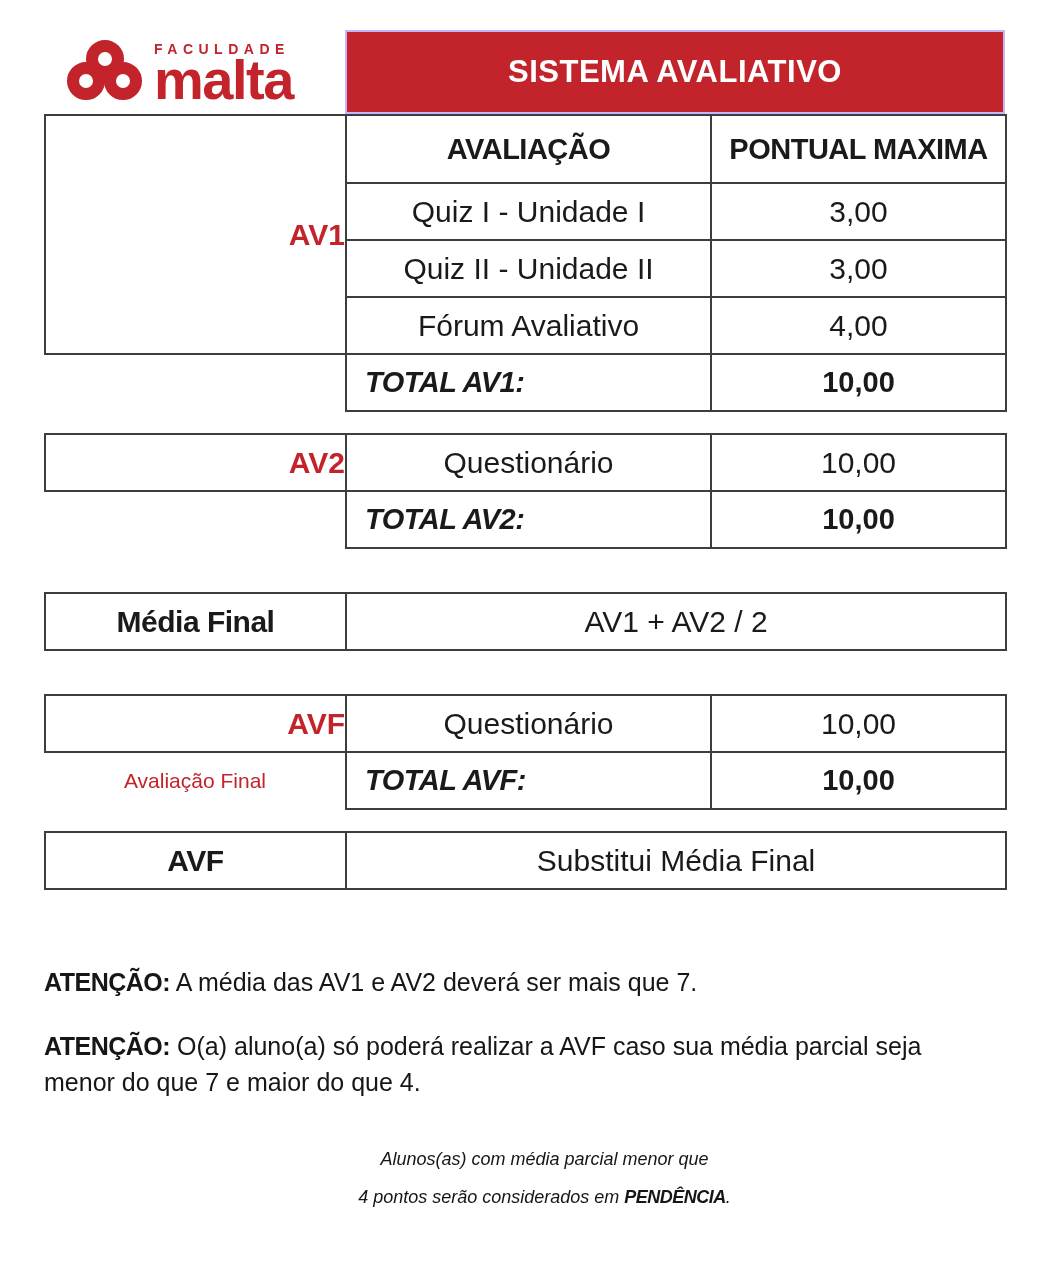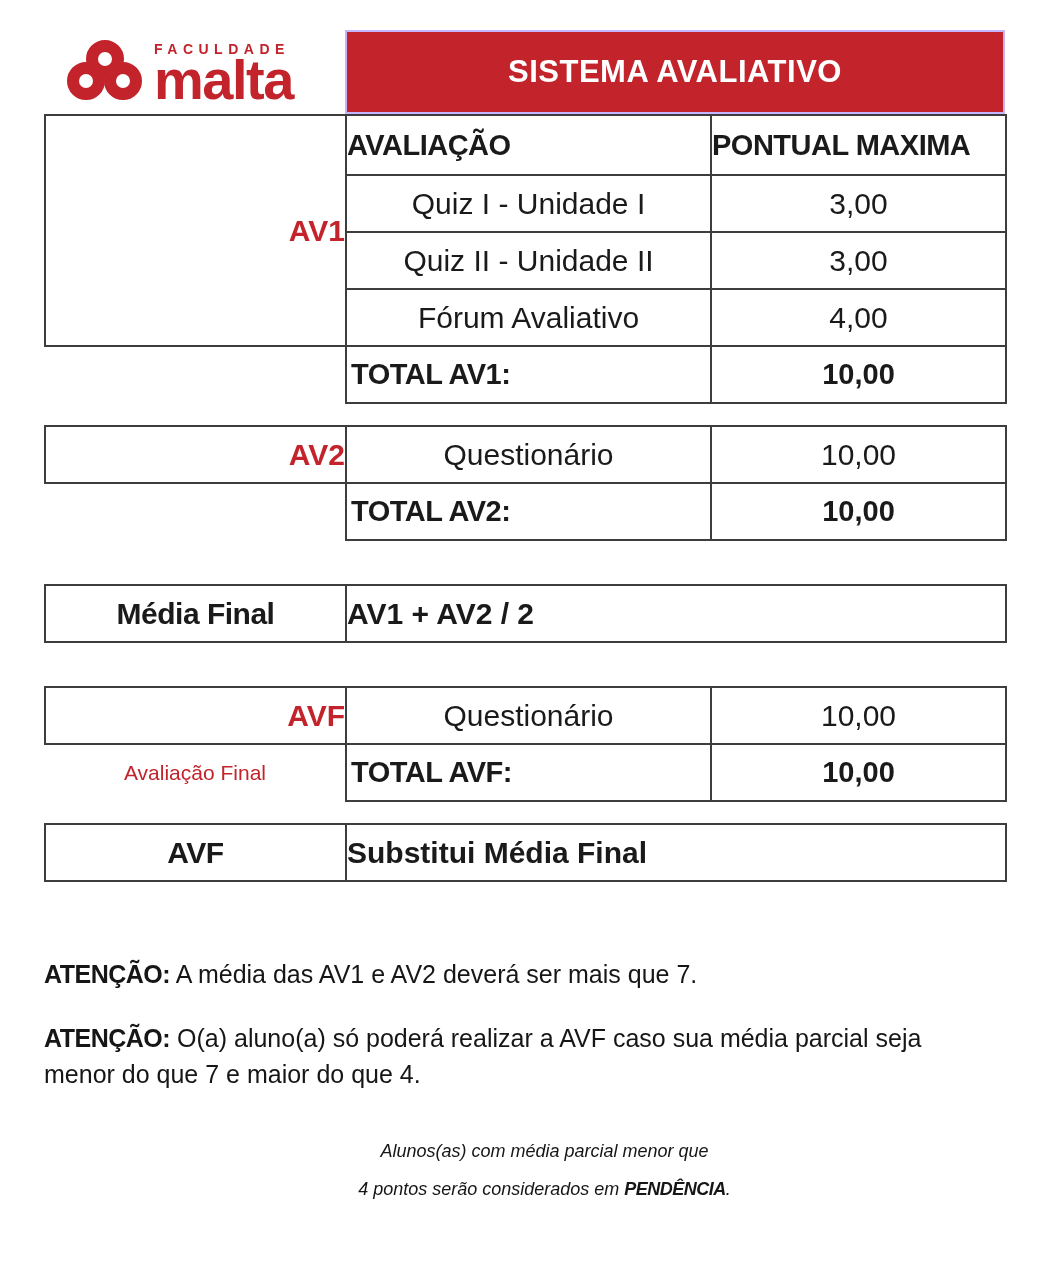--- a/index.html
+++ b/index.html
@@ -37,28 +37,28 @@
 
   
   table{border-collapse:collapse;table-layout:fixed;margin-left:44px;}
   col.c1{width:301px;}  col.c2{width:365px;}  col.c3{width:295px;}
   td,th{
     border:2px solid var(--line);
     height:57px;vertical-align:middle;
     font-size:30px;color:var(--ink);
     overflow:hidden;white-space:nowrap;
   }
-  th.col-head{font-size:29px;font-weight:700;text-align:left;height:60px;letter-spacing:-0.5px;border-radius:9px;}
+  th.col-head{font-size:29px;font-weight:700;text-align:center;height:68px;letter-spacing:-0.5px;border-radius:9px;}
   td.sec-label{color:var(--red);font-weight:700;font-size:30px;text-align:right;}
   td.sec-label-black{font-weight:700;font-size:30px;text-align:center;letter-spacing:-0.5px;}
   td.item{text-align:center;font-weight:400;}
-  td.total-label{text-align:left;padding-left:4px;font-weight:700;font-size:29px;letter-spacing:-0.5px;}
+  td.total-label{text-align:left;padding-left:18px;font-weight:700;font-size:29px;letter-spacing:-0.5px;font-style:italic;}
   td.pts{text-align:center;font-weight:400;}
   td.pts-total{text-align:center;font-weight:700;font-size:29px;}
-  td.formula{text-align:left;font-weight:700;}
+  td.formula{text-align:center;font-weight:400;}
   td.ghost{border:none;}
   td.ghost-note{border:none;color:var(--red);font-size:21px;text-align:center;font-weight:400;}
 
   .mt38{margin-top:21px;} .mt43{margin-top:43px;}
 
   
   .notes{margin:74px 0 0 44px;max-width:930px;}
   .note{font-size:25px;line-height:36px;color:#161616;white-space:normal;}
   .note b{font-weight:700;letter-spacing:-0.5px;}
   .note.n2{margin-top:28px;}

